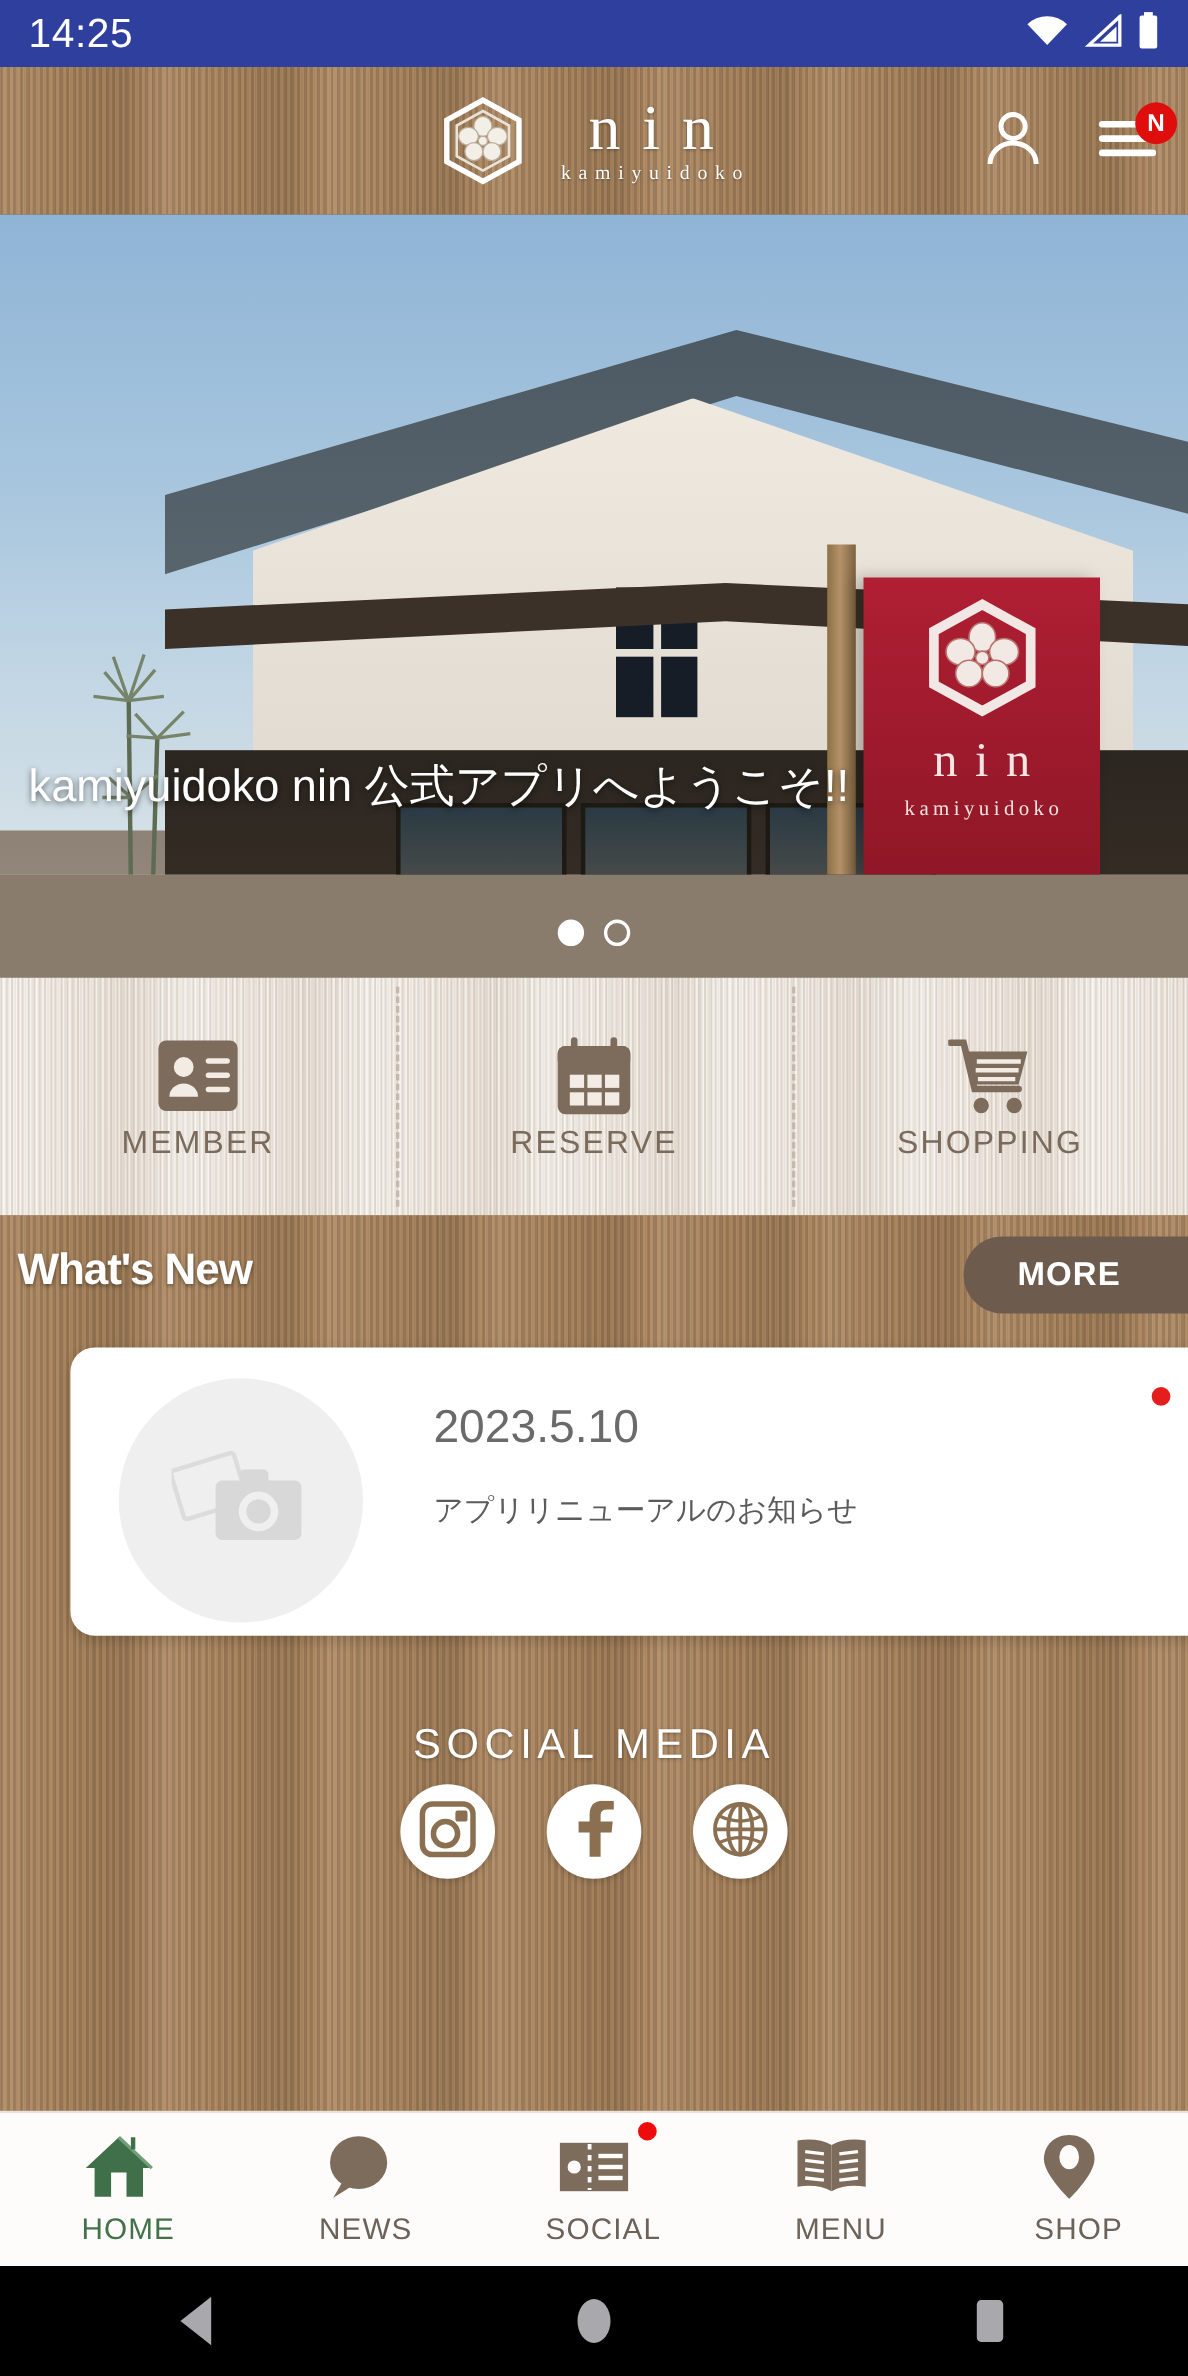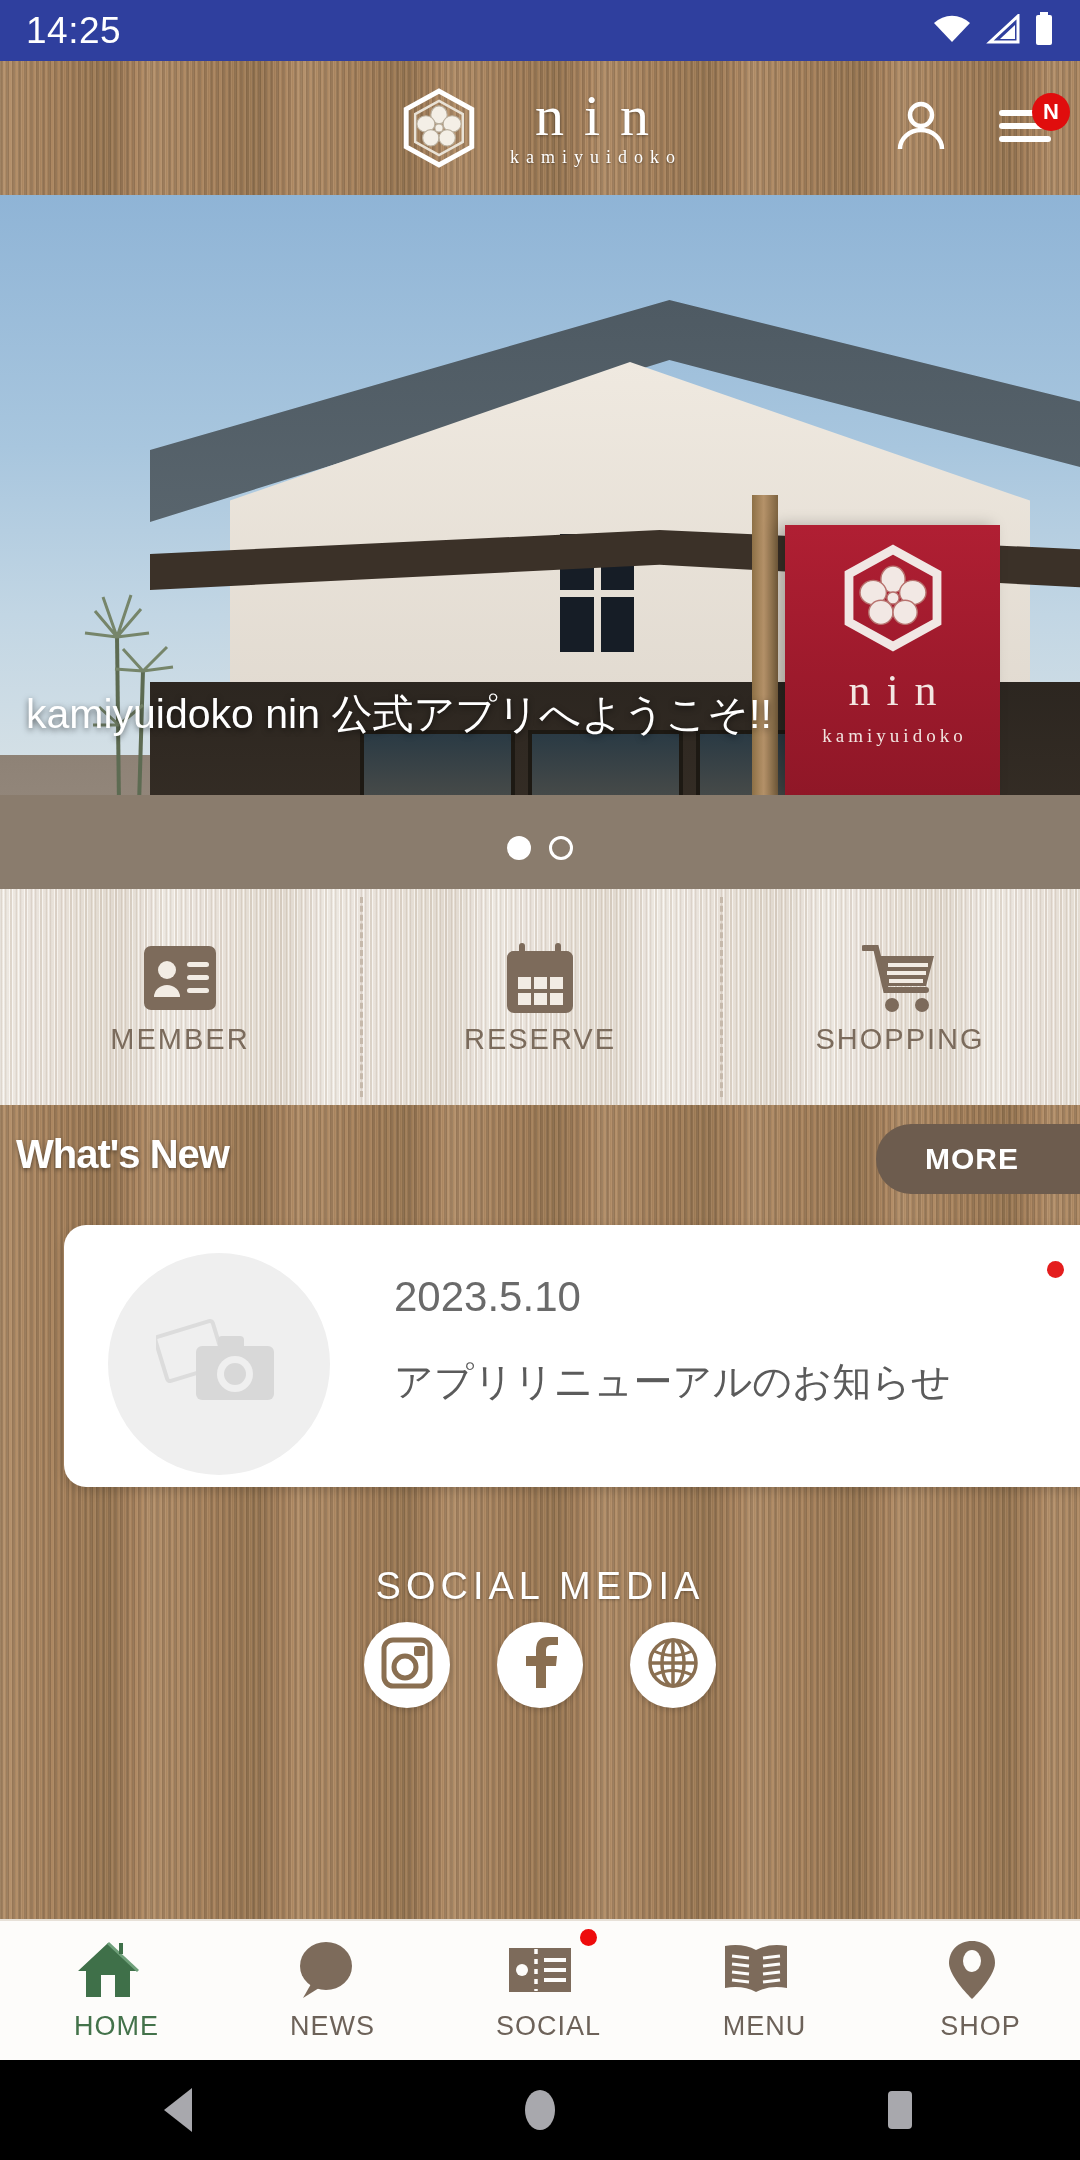--- a/index.html
+++ b/index.html
@@ -227,21 +227,21 @@
     border-radius:50%;background:#efefef;
     display:flex;align-items:center;justify-content:center;
   }
   .news-date{
     position:absolute;left:330px;top:48px;
     color:#6a6a6a;font-size:42px;
     font-family:"Liberation Sans",sans-serif;
   }
   .news-title{
     position:absolute;left:330px;top:130px;
-    color:#5b5b5b;font-size:39px;
+    color:#5b5b5b;font-size:27px;
     font-family:"Liberation Sans",sans-serif;
   }
   .news-dot{
     position:absolute;right:40px;top:36px;width:17px;height:17px;
     border-radius:50%;background:#e41d1d;
   }
   .social-label{
     position:absolute;left:0;top:460px;width:1080px;text-align:center;
     color:#fff;font-size:38px;letter-spacing:5px;font-weight:300;
     font-family:"Liberation Sans",sans-serif;

